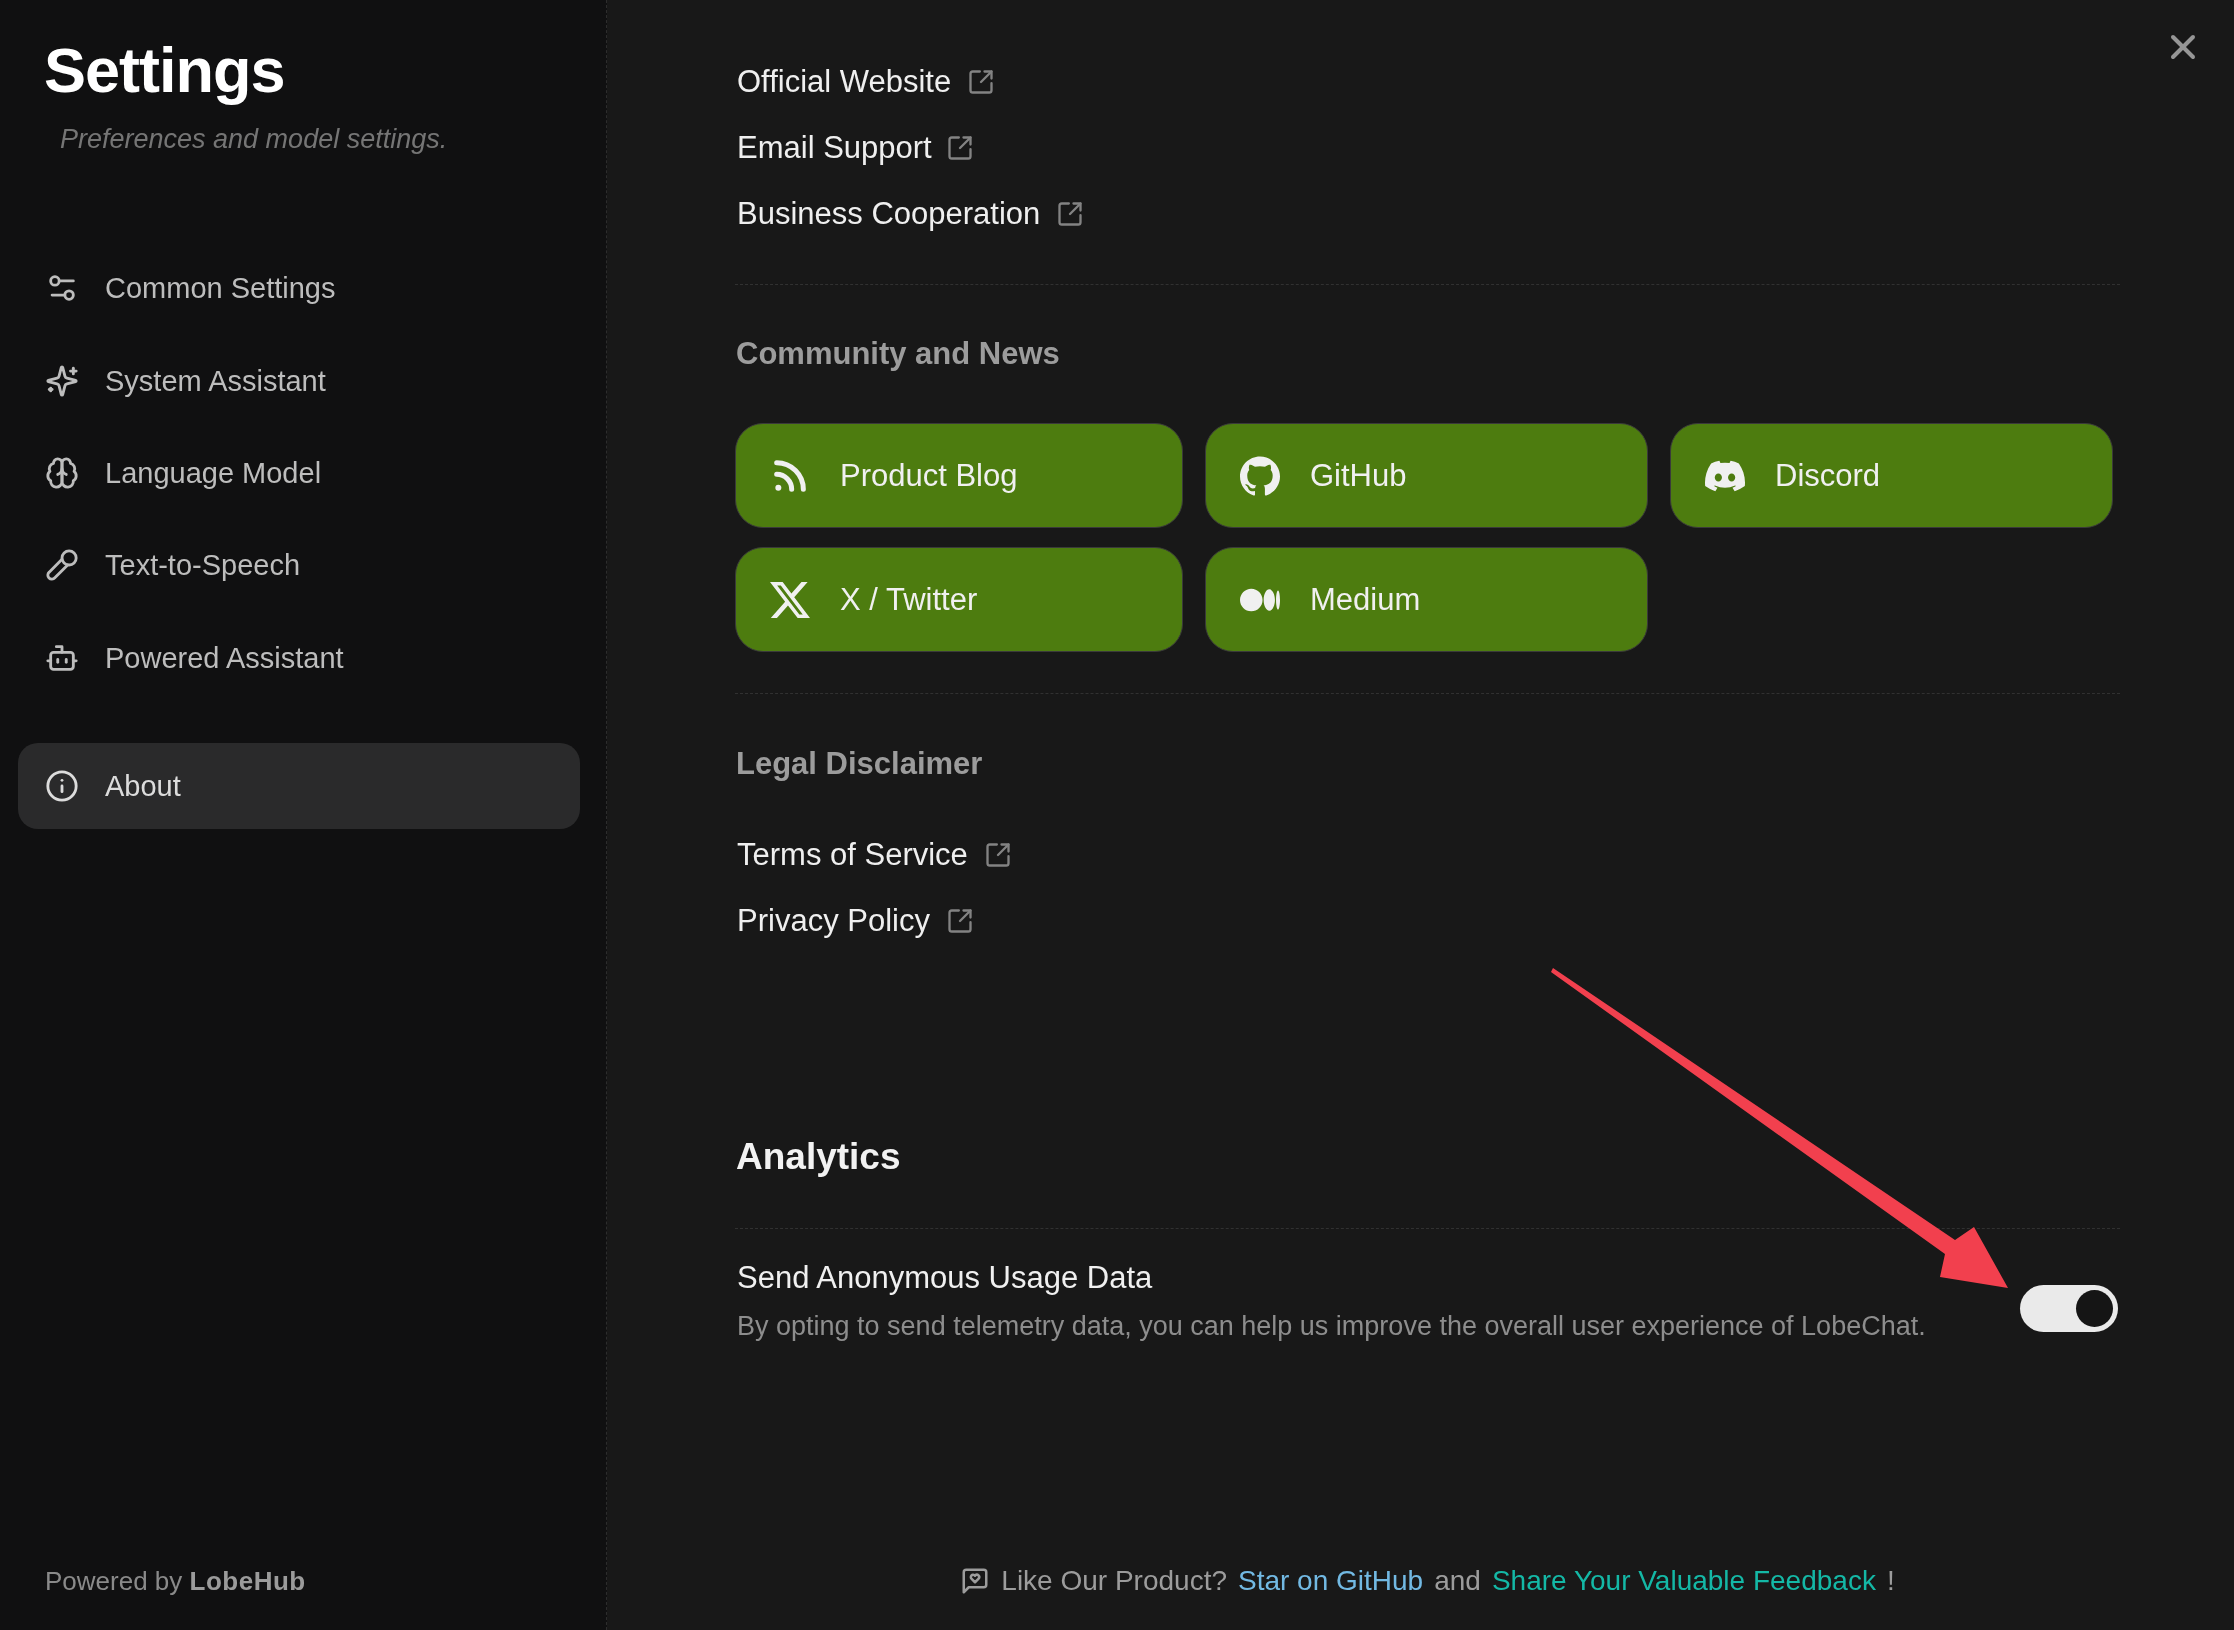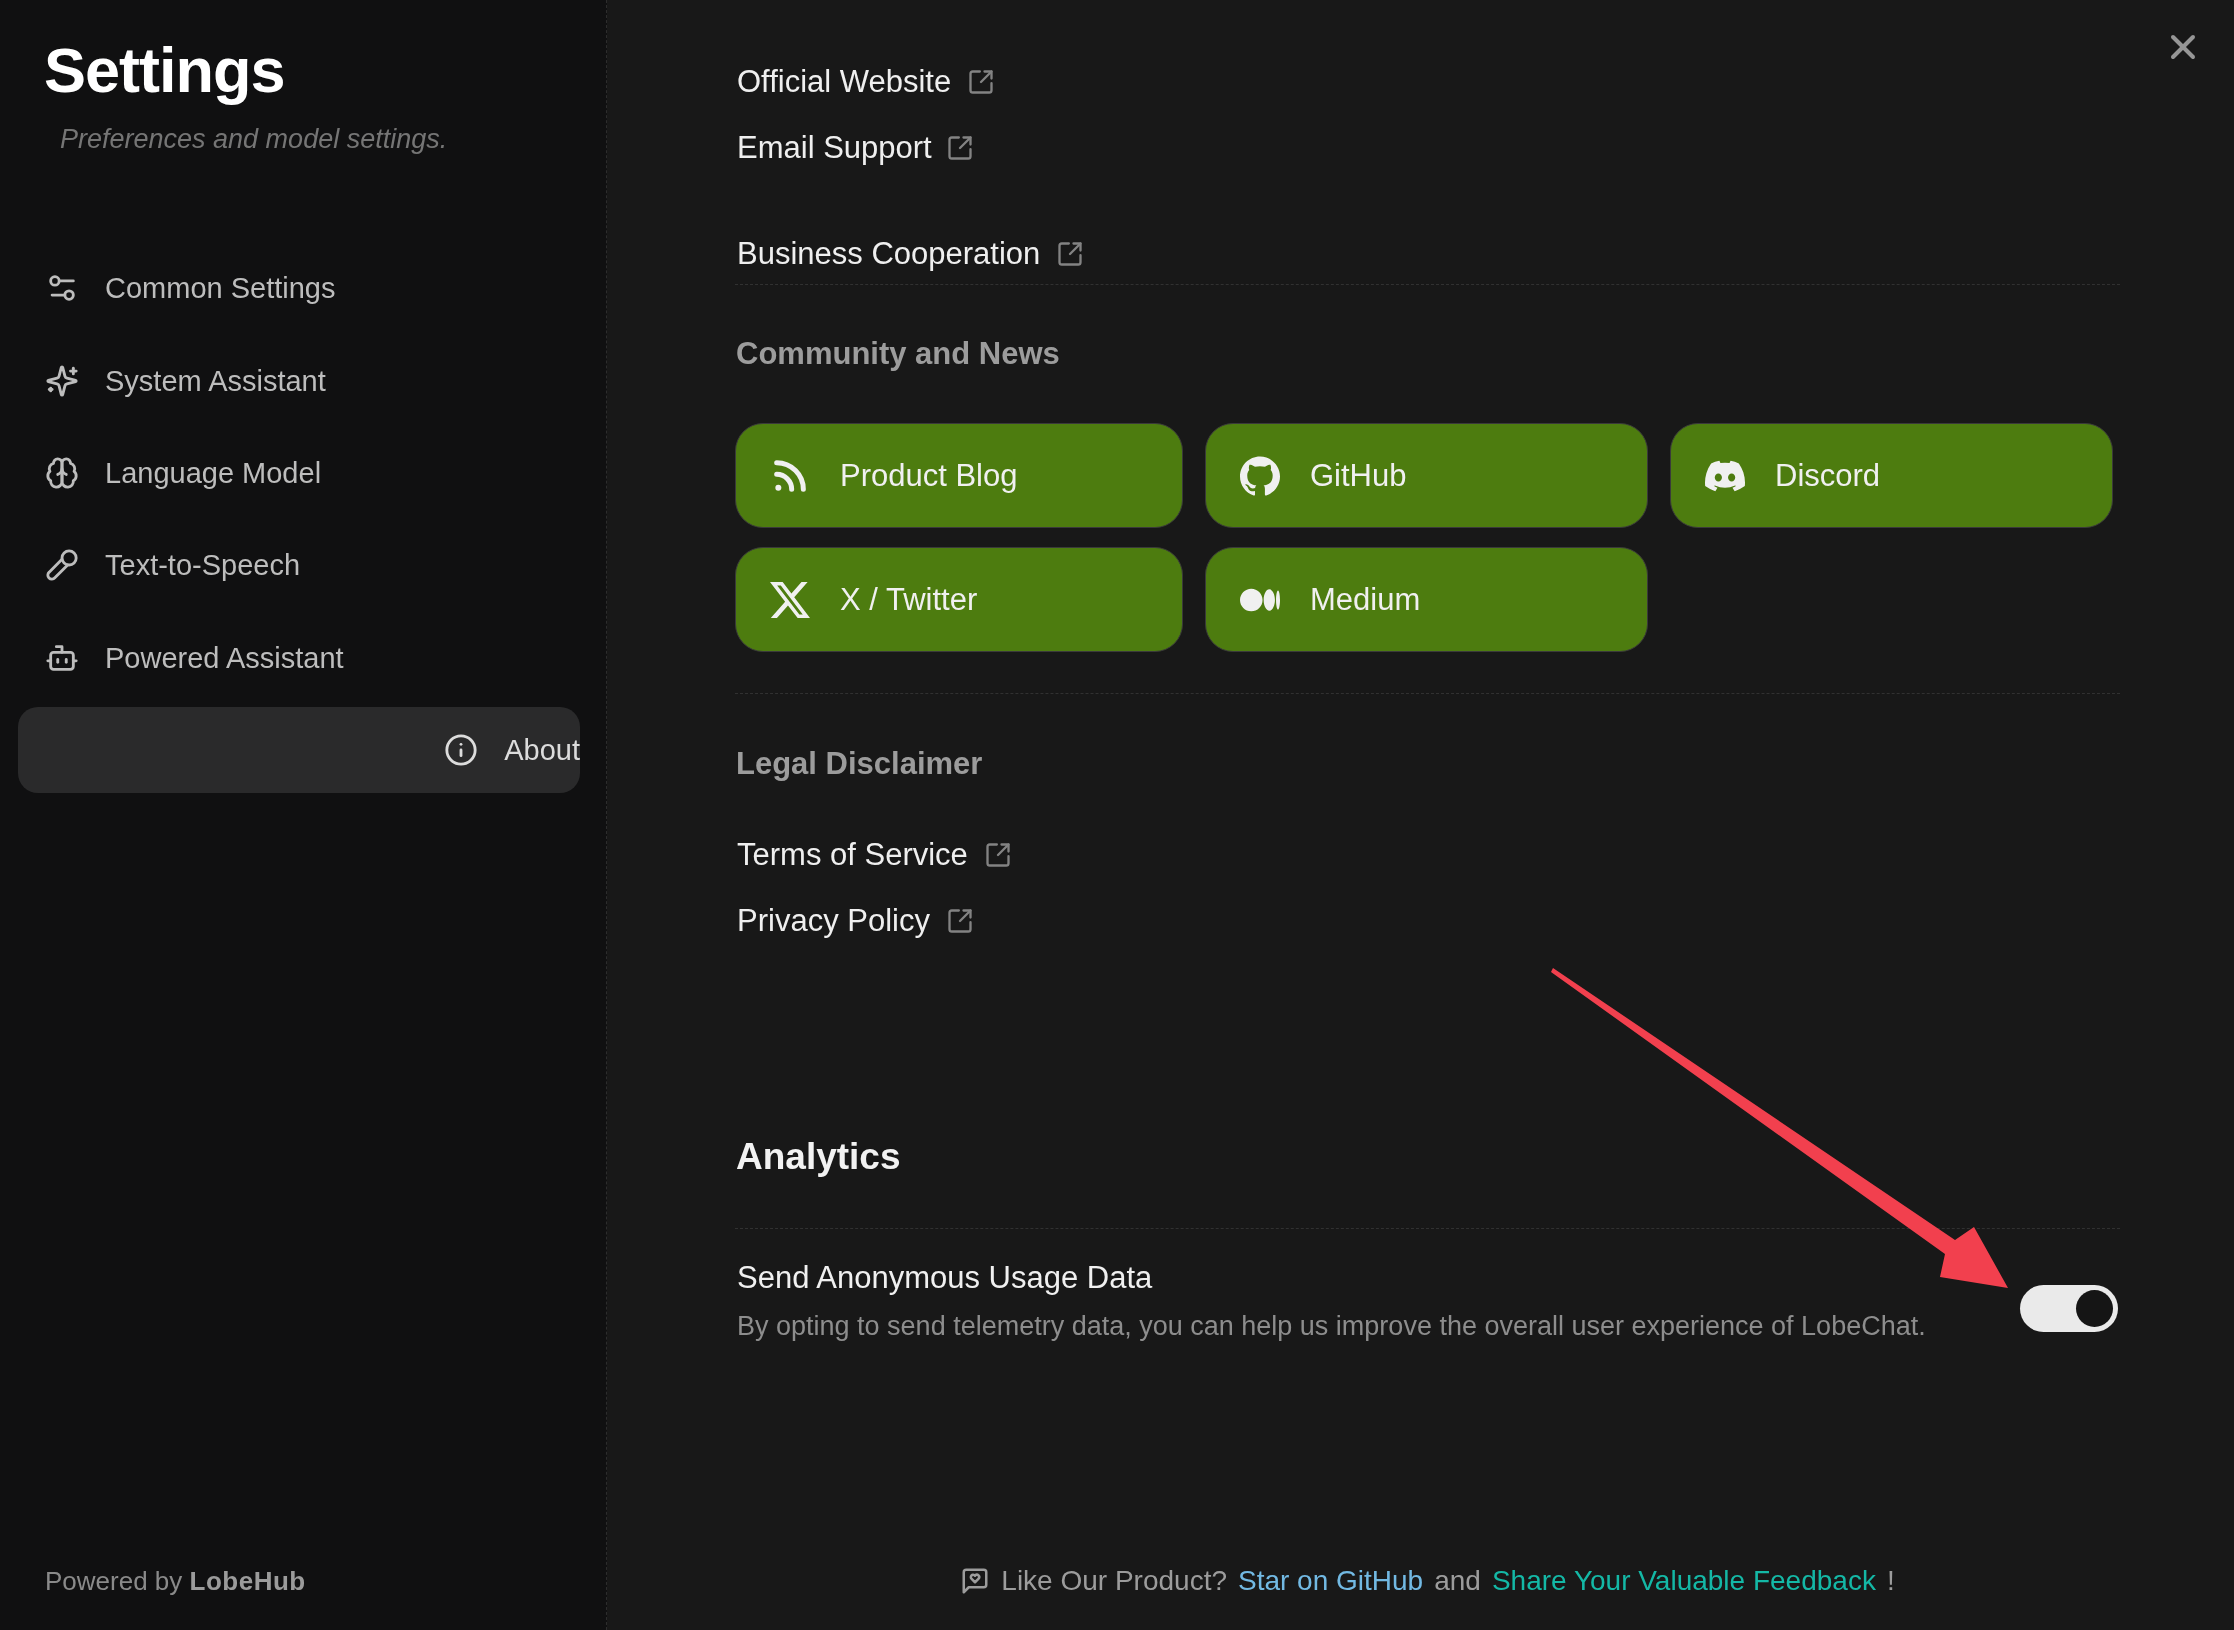--- a/index.html
+++ b/index.html
@@ -100,21 +100,21 @@
           <path d="M12 8V4H8"></path>
           <rect width="16" height="12" x="4" y="8" rx="2"></rect>
           <path d="M2 14h2"></path>
           <path d="M20 14h2"></path>
           <path d="M15 13v2"></path>
           <path d="M9 13v2"></path>
         </svg>
       <span>Powered Assistant</span>
     </div>
 
-    <div class="sb-item active" style="top:707px;justify-content:flex-end;">
+    <div class="sb-item active" style="top:743px;">
       <svg viewBox="0 0 24 24" fill="none" stroke="currentColor" stroke-width="2" stroke-linecap="round" stroke-linejoin="round">
           <circle cx="12" cy="12" r="10"></circle>
           <path d="M12 16v-4"></path>
           <path d="M12 8h.01"></path>
         </svg>
       <span>About</span>
     </div>
 
     <div class="powered">
       <span>Powered by</span>
@@ -133,21 +133,21 @@
       </svg>
   </div>
   <div class="ext-row" style="top:128px;gap:14px;">
     <span>Email Support</span>
     <svg viewBox="0 0 24 24" fill="none" stroke="currentColor" stroke-width="2" stroke-linecap="round" stroke-linejoin="round">
         <path d="M21 13v6a2 2 0 0 1-2 2H5a2 2 0 0 1-2-2V5a2 2 0 0 1 2-2h6"></path>
         <path d="m21 3-9 9"></path>
         <path d="M15 3h6v6"></path>
       </svg>
   </div>
-  <div class="ext-row" style="top:194px;margin-top:40px;">
+  <div class="ext-row" style="top:194px;">
     <span>Business Cooperation</span>
     <svg viewBox="0 0 24 24" fill="none" stroke="currentColor" stroke-width="2" stroke-linecap="round" stroke-linejoin="round">
         <path d="M21 13v6a2 2 0 0 1-2 2H5a2 2 0 0 1-2-2V5a2 2 0 0 1 2-2h6"></path>
         <path d="m21 3-9 9"></path>
         <path d="M15 3h6v6"></path>
       </svg>
   </div>
 
   <div class="divider" style="top:284px;"></div>
 

